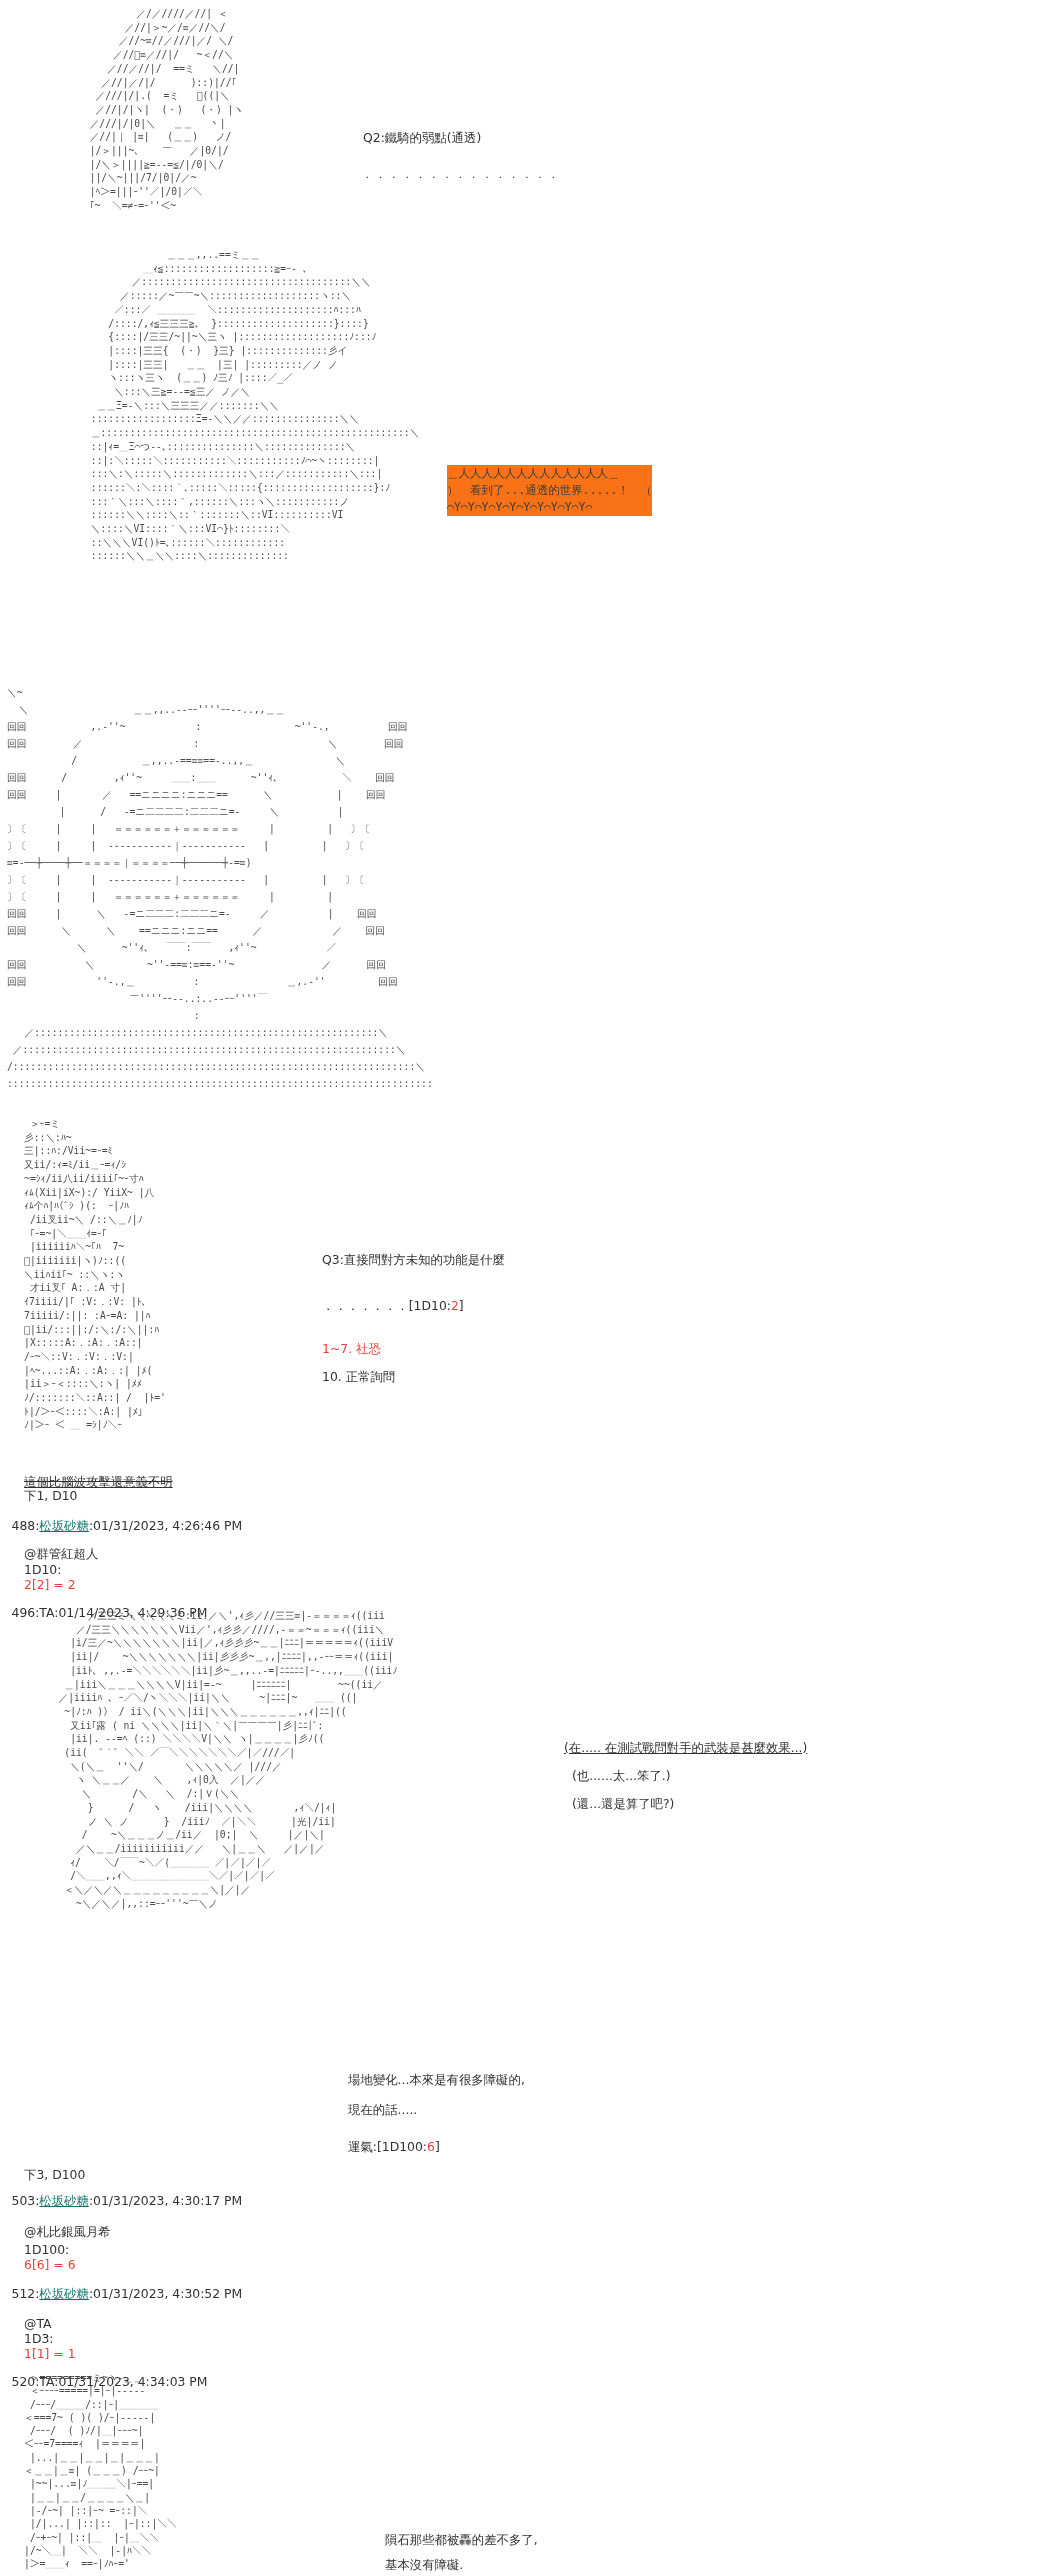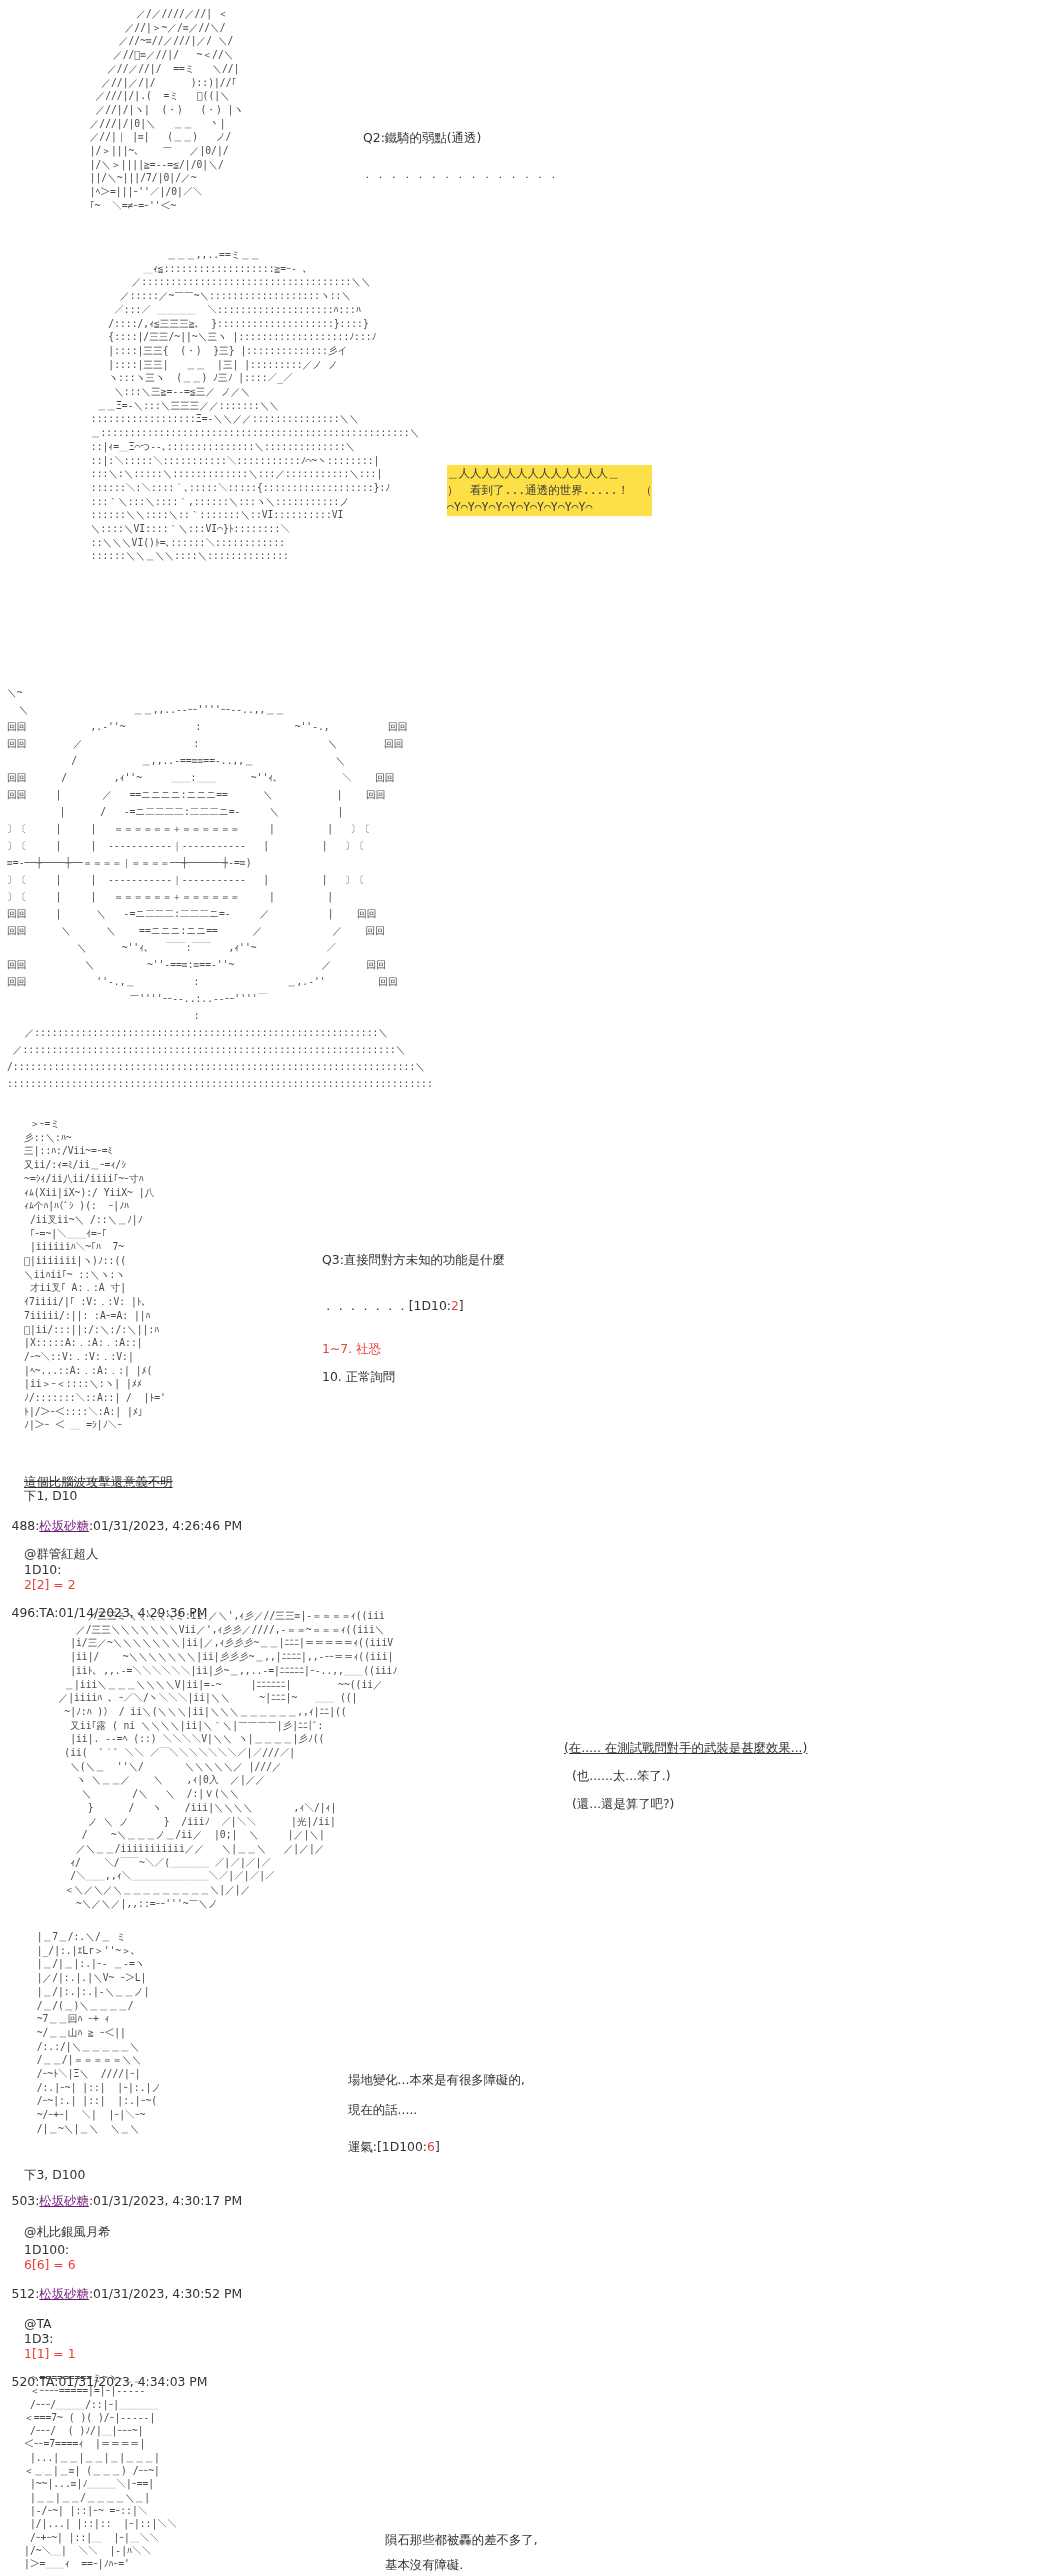--- a/index.html
+++ b/index.html
@@ -4,24 +4,24 @@
 <style>
   html,body{margin:0;padding:0;background:#fff;}
   #canvas{position:relative;width:1063px;height:2576px;background:#ffffff;overflow:hidden;
           font-family:"DejaVu Sans",sans-serif;}
   .abs{position:absolute;margin-top:24px;}
   .aa{font-family:"DejaVu Sans Mono",monospace;font-size:9.7px;line-height:13.7px;
       color:#4a4a4a;white-space:pre;margin:0;}
   .aa-wide{line-height:17px;}
   .txt{font-size:12.4px;line-height:1.25;color:#333;white-space:pre;}
   .red{color:#e8403a;}
-  .link{color:#701a75;text-decoration:underline;cursor:pointer;}
+  .link{color:#0f766e;text-decoration:underline;cursor:pointer;}
   .strike{text-decoration:underline line-through;}
   .bubble{font-family:"DejaVu Sans Mono",monospace;font-size:11.5px;line-height:17px;
-          color:#3c3c3c;white-space:pre;margin:0;background:#fde047;}
+          color:#3c3c3c;white-space:pre;margin:0;background:#f97316;}
   .dots{font-size:10.6px;letter-spacing:2.7px;color:#333;white-space:pre;}
 </style>
 </head>
 <body>
 
 <div id="canvas">
 
   <pre class="abs aa" style="left:78px;top:7px;">          ／/／////／//| ＜
         ／//|＞~／/≡／//＼/
        ／//~≡//／///|／/ ＼/
@@ -156,35 +156,20 @@
       ／＼＿＿/iiiiiiiiiii／／   ＼|＿＿＼   ／|／|／
      ｨ/    ＼/￣￣~＼／(＿＿＿＿ ／|／|／|／
      /＼＿＿,,ｨ＼＿＿＿＿＿＿＿＿＼／|／|／|／
     ＜＼／＼／＼＿＿＿＿＿＿＿＿＿＼|／|／
       ~＼／＼／|,,::=ｰｰ'''~￣＼ノ</pre>
 
   <div class="abs txt" style="left:564px;top:1716px;text-decoration:underline;">(在..... 在測試戰問對手的武裝是甚麼效果...)</div>
   <div class="abs txt" style="left:572px;top:1744px;">(也......太...笨了.)</div>
   <div class="abs txt" style="left:572px;top:1772px;">(還...還是算了吧?)</div>
 
-  <pre class="abs aa" style="left:25px;top:1930px;">  |＿7＿/:.＼/＿ ミ
-  |_/|:.|ｴLr＞''~＞､
-  |＿/|＿|:.|ｰ- ＿-=ヽ
-  |／/|:.|.|＼V~ ｰ＞L|
-  |＿/|:.|:.|-＼＿＿ノ|
-  /＿/(＿)＼＿＿＿＿/
-  ~7＿＿回ﾊ ｰ+ ｨ
-  ~/＿＿山ﾊ ≧ ｰ＜||
-  /:.:/|＼＿＿＿＿＿＼
-  /＿＿/|＝＝＝＝＝＼＼
-  /ｰ~ﾄ＼|Ξ＼  ////|ｰ|
-  /:.|ｰ~| |::|  |ｰ|:.|ノ
-  /ｰ~|:.| |::|  |:.|ｰ~(
-  ~/ｰ+ｰ|  ＼|  |ｰ|＼ｰ~
-  /|＿~＼|＿＼  ＼＿＼</pre>
 
   <div class="abs txt" style="left:348px;top:2041px;line-height:30px;"><span>場地變化...本來是有很多障礙的,</span><br><span>現在的話.....</span></div>
   <div class="abs txt" style="left:348px;top:2115px;"><span>運氣:[1D100:</span><span class="red">6</span><span>]</span></div>
 
   <div class="abs txt" style="left:24px;top:2143px;">下3, D100</div>
 
   <div class="abs txt" style="left:11.5px;top:2169px;"><span>503:</span><span class="link">松坂砂糖</span><span>:01/31/2023, 4:30:17 PM</span></div>
   <div class="abs txt" style="left:24px;top:2200px;">@札比銀風月希</div>
   <div class="abs txt" style="left:24px;top:2218px;">1D100:</div>
   <div class="abs txt red" style="left:24px;top:2233px;">6[6] = 6</div>

